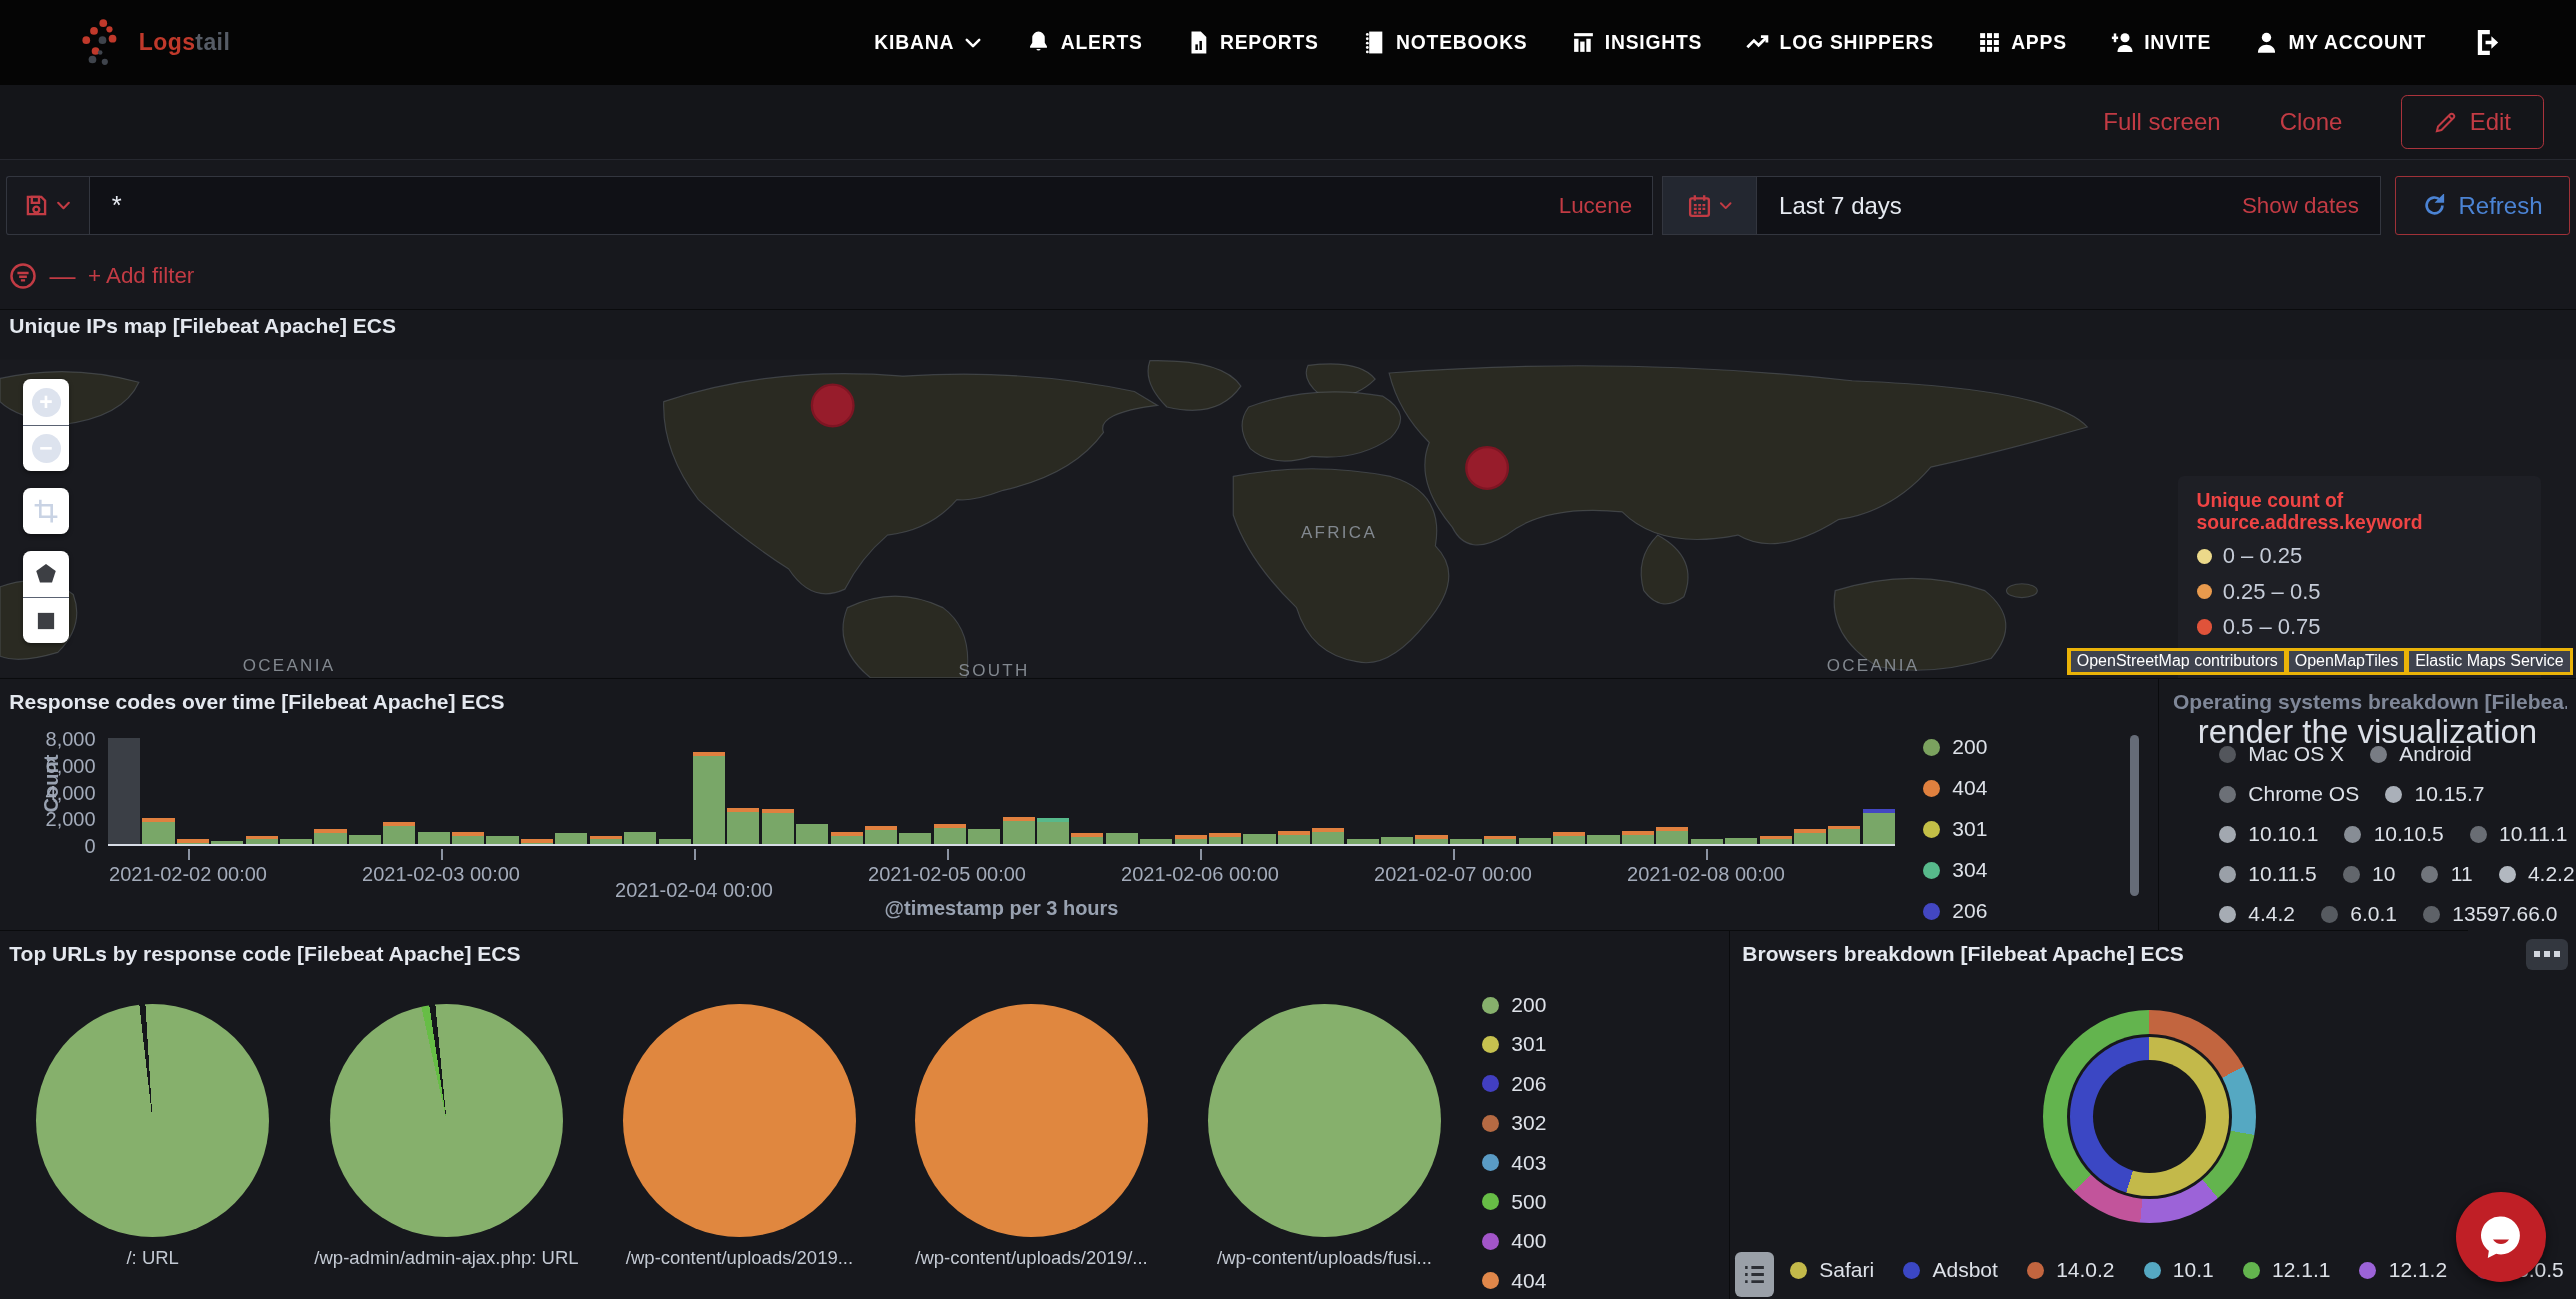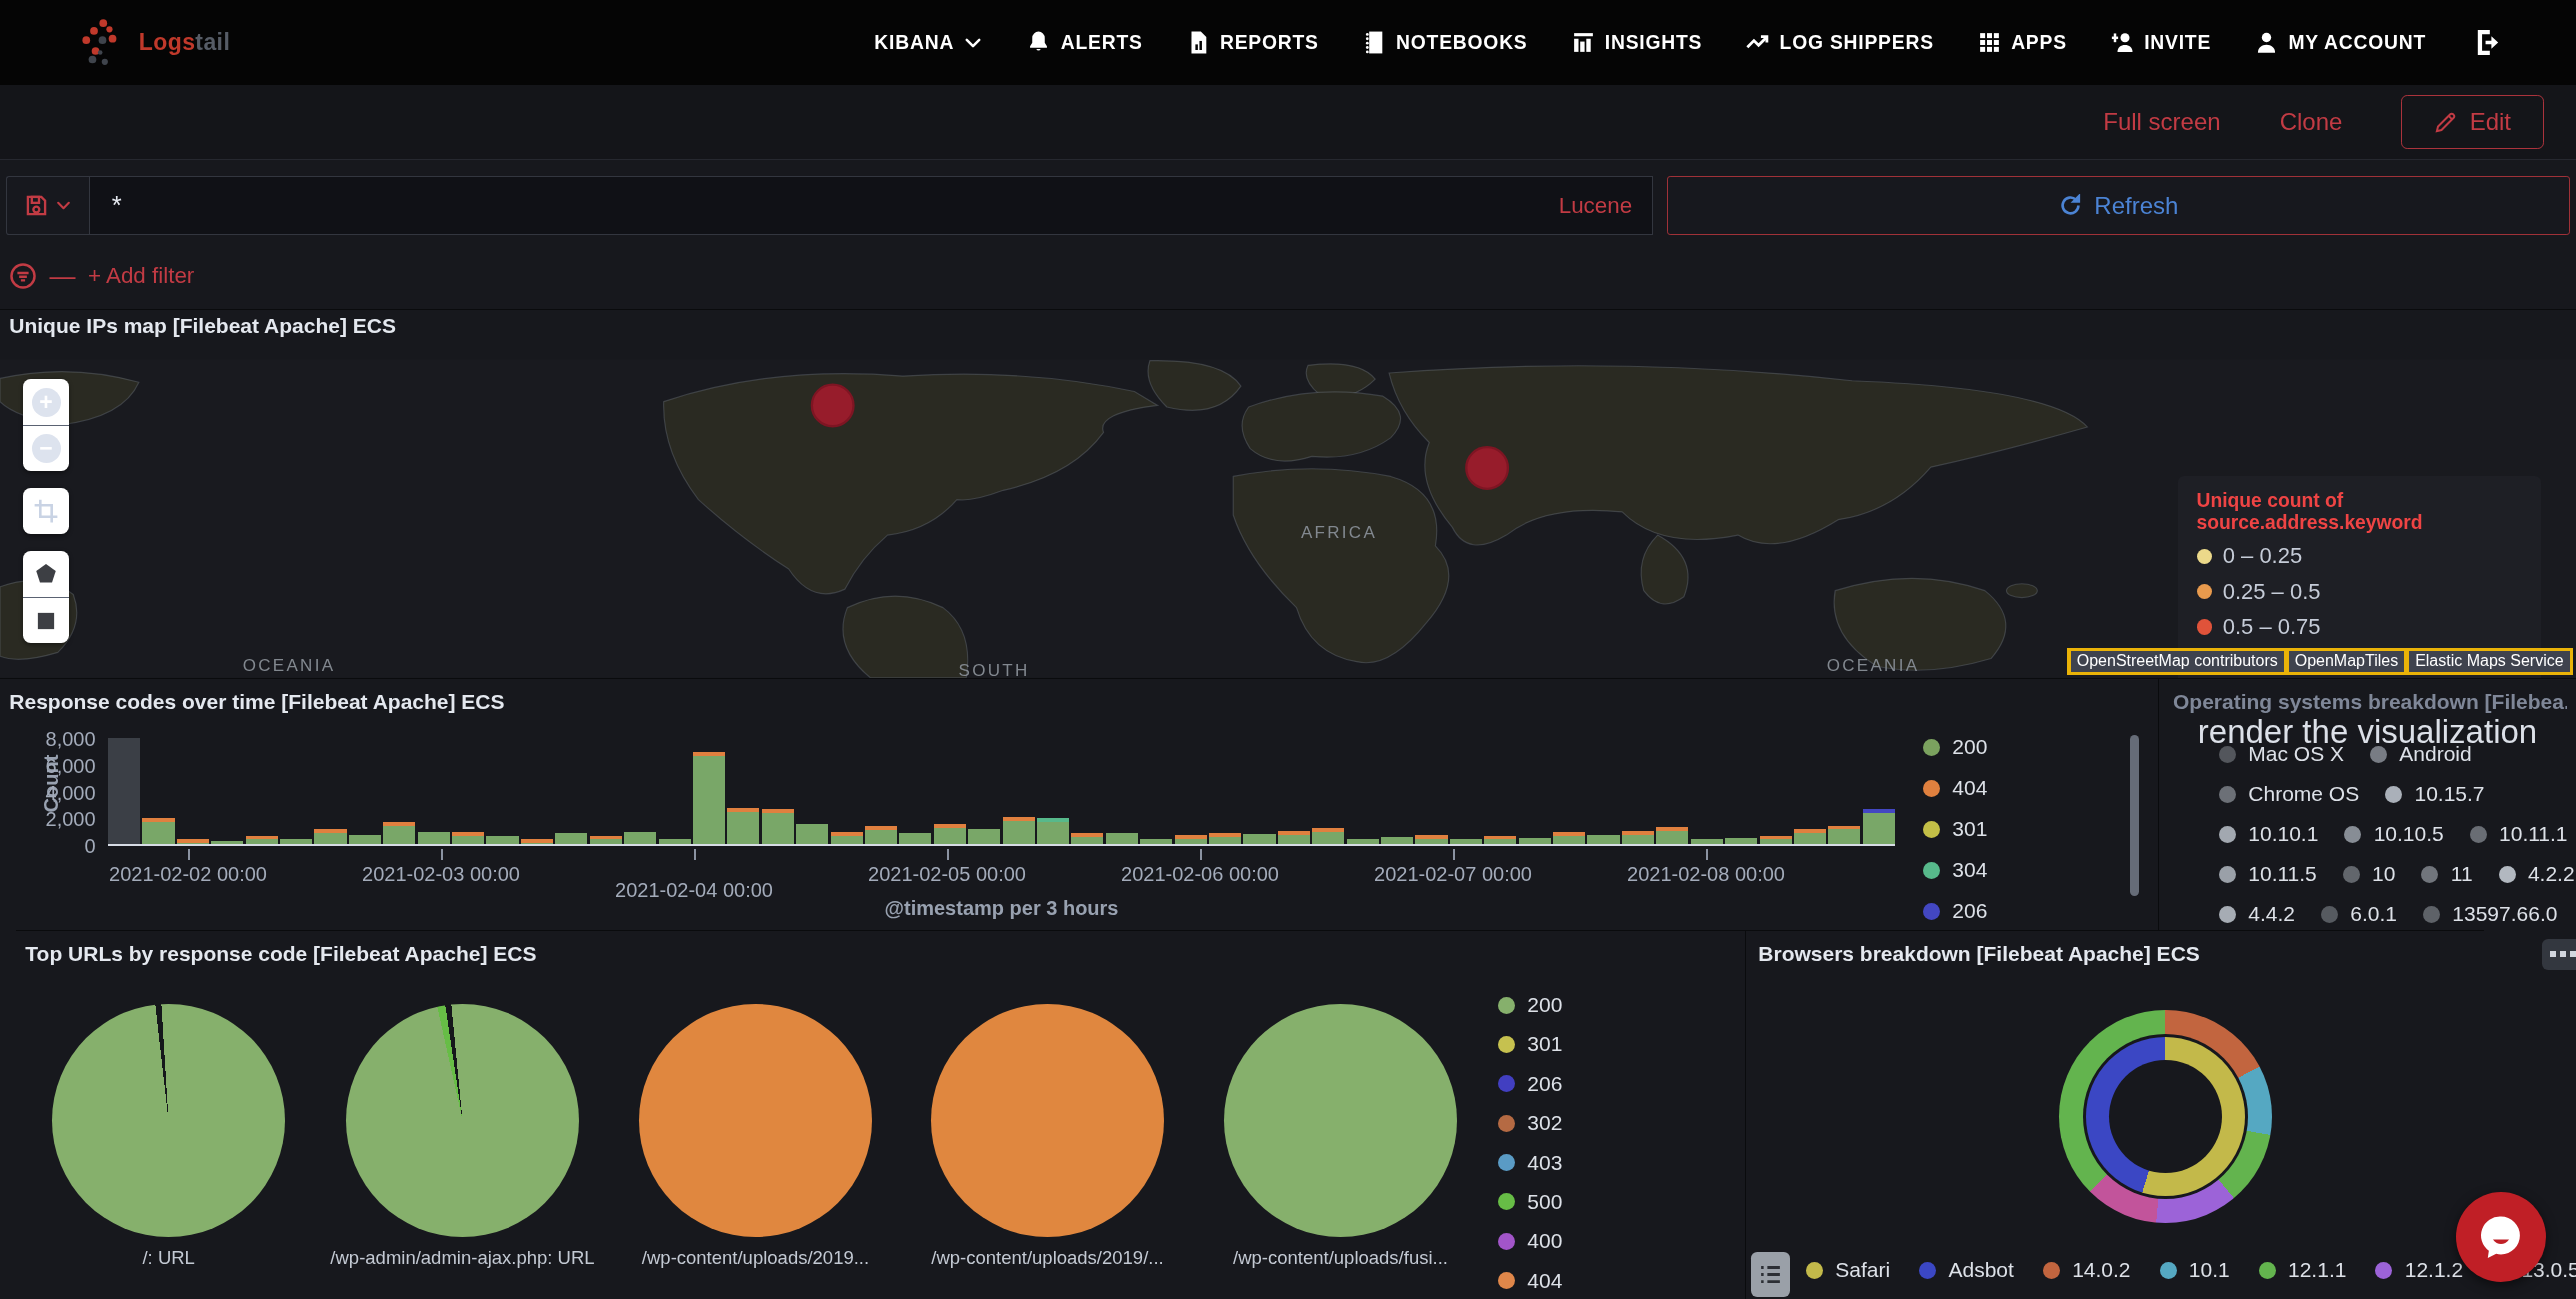--- a/index.html
+++ b/index.html
@@ -87,21 +87,21 @@
   .legend-item .lbl { font-size:21px; color:#dde1e8; }
   .resp-scroll { position:absolute; left:2130px; top:56px; width:9.3px; height:161px; background:#666c78; border-radius:4.6px; cursor:pointer; }
 
   .os-panel { position:absolute; left:2158px; top:0; width:418px; height:252px; border-left:1.5px solid #0a0b0d; }
   .os-title { position:absolute; top:10.8px; left:14px; color:#7f8798; font-size:21px; font-weight:bold; white-space:nowrap; overflow:hidden; width:394px; }
   .os-overlay { position:absolute; top:34px; left:50%; transform:translateX(-50%); font-size:33px; color:#dce0e8; white-space:nowrap; z-index:3; }
   .os-legend { position:absolute; top:63px; left:60px; width:355px; display:flex; flex-direction:column; gap:16px; }
   .os-row { display:flex; gap:26px; }
 
   
-  .row3 { position:absolute; top:930px; left:16px; width:2468px; height:370px; border-top:1.5px solid #0a0b0d; }
+  .row3 { position:absolute; top:930px; left:0; width:2468px; height:370px; border-top:1.5px solid #0a0b0d; }
   .urls-panel { position:absolute; left:0; top:0; width:1729px; height:370px; }
   .urls-title { position:absolute; top:10.8px; left:9.3px; }
   .pie { position:absolute; width:233px; height:233px; border-radius:50%; top:73px; }
   .pie-label { position:absolute; top:316px; width:293px; text-align:center; font-size:18.5px; color:#c3c9d3; white-space:nowrap; overflow:hidden; }
   .urls-legend { position:absolute; left:1482px; top:62px; display:flex; flex-direction:column; gap:15.4px; }
 
   .browsers-panel { position:absolute; left:1729px; top:0; width:847px; height:370px; border-left:1.5px solid #0a0b0d; }
   .browsers-title { position:absolute; top:10.8px; left:12.3px; }
   .panel-options { position:absolute; top:7.7px; right:7.7px; width:42px; height:31px; background:#33373f; border-radius:6.2px; display:flex; align-items:center; justify-content:center; gap:3.9px; cursor:pointer; }
   .panel-options i { width:6.2px; height:6.2px; background:#d2d6de; display:block; }
@@ -268,20 +268,37 @@
       </span>
     <span class="ic caret" id="save-caret">
         <svg viewBox="0 0 16 16" fill="none" stroke="currentColor" stroke-width="2" stroke-linecap="round" stroke-linejoin="round">
           <path d="M3 5.5l5 5 5-5"></path>
         </svg>
       </span>
   </div>
   <div class="query-input">
     <span class="query-text">*</span>
     <span class="query-lang">Lucene</span>
+  </div>
+  <div class="date-group">
+    <div class="cal-chip">
+      <span class="ic" id="calendar-icon">
+          <svg viewBox="0 0 16 16" fill="none" stroke="currentColor" stroke-width="1.5">
+            <rect x="2" y="3.4" width="12" height="11.2" rx="1.2"></rect>
+            <path d="M5 1.4v3.6M11 1.4v3.6M4.4 7.8h1.8M7.2 7.8H9M9.9 7.8h1.8M4.4 10.2h1.8M7.2 10.2H9M9.9 10.2h1.8M4.4 12.6h1.8M7.2 12.6H9"></path>
+          </svg>
+        </span>
+      <span class="ic caret" id="cal-caret">
+          <svg viewBox="0 0 16 16" fill="none" stroke="currentColor" stroke-width="2" stroke-linecap="round" stroke-linejoin="round">
+            <path d="M3 5.5l5 5 5-5"></path>
+          </svg>
+        </span>
+    </div>
+    <span class="time-range">Last 7 days</span>
+    <span class="show-dates">Show dates</span>
   </div>
   <div class="refresh-btn">
     <span class="ic" id="refresh-icon">
         <svg viewBox="0 0 16 16" fill="none" stroke="currentColor" stroke-width="1.8">
           <path d="M13.5 8a5.5 5.5 0 1 1-1.7-4"></path>
           <path d="M13.8 1.6v3.6h-3.6" fill="currentColor" stroke="none"></path>
           <path d="M13.8 1.6v3.6h-3.6z" fill="currentColor"></path>
         </svg>
       </span>
     <span>Refresh</span>

